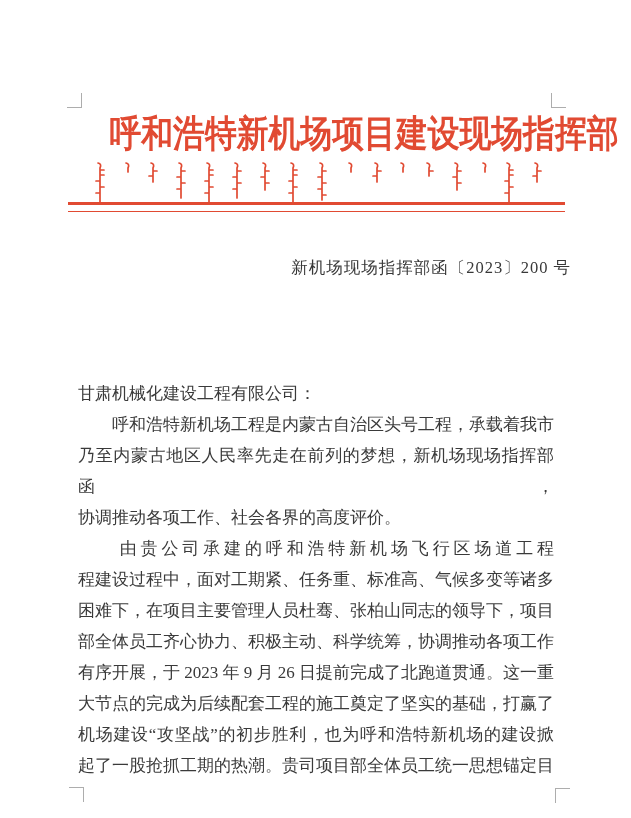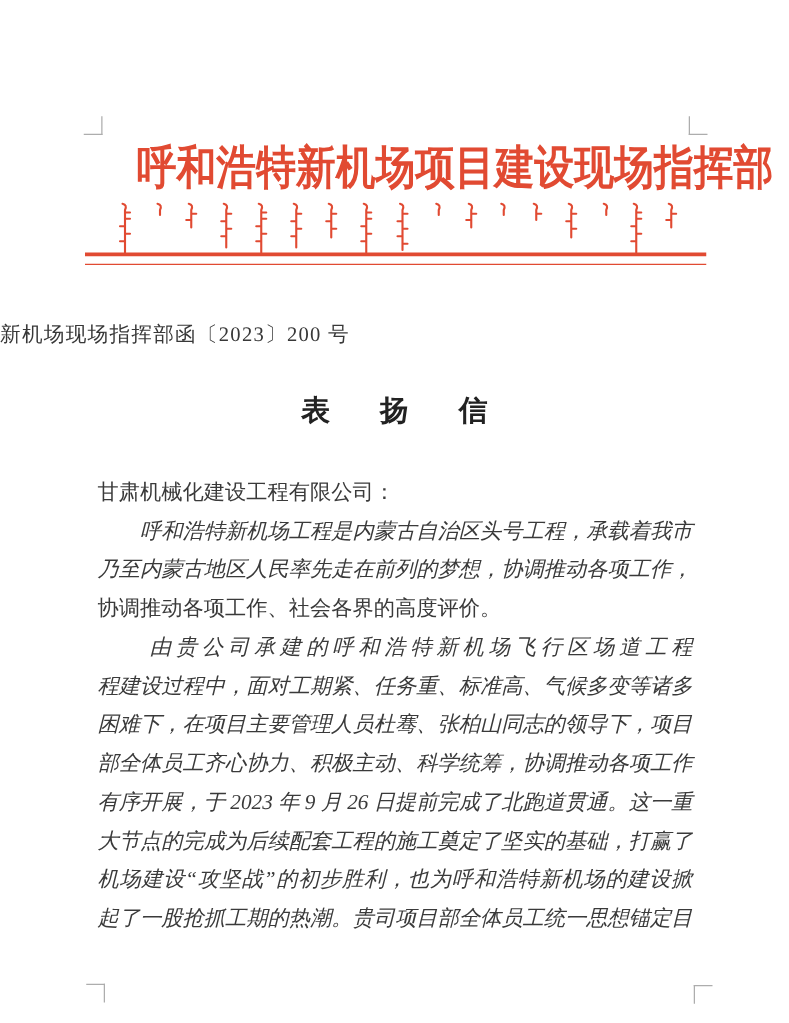--- a/index.html
+++ b/index.html
@@ -31,38 +31,38 @@
   .mongolian{
     position:absolute;left:50%;top:160px;transform:translateX(-50%);
   }
   .red-rule{
     position:absolute;left:68px;top:202px;width:497px;height:6px;
     border-top:3px solid #e14a32;border-bottom:1px solid #e14a32;
     box-sizing:content-box;
   }
 
   .doc-number{
-    position:absolute;top:257px;left:0;right:80px;
-    text-align:left;font-size:16.5px;line-height:22px;
+    position:absolute;top:257px;left:0;right:60px;
+    text-align:right;font-size:16.5px;line-height:22px;
     letter-spacing:1px;color:#383838;white-space:nowrap;
   }
   .letter-title{
     position:absolute;top:313px;left:0;width:631px;
     text-align:center;text-indent:16px;
     font-family:"DejaVu Sans","Liberation Sans",sans-serif;
     font-weight:600;font-size:23px;line-height:32px;
     letter-spacing:16px;color:#222222;white-space:nowrap;
   }
 
   .body-text{
     position:absolute;left:78px;top:378px;width:476px;
     font-size:17px;line-height:31px;color:#3a3a3a;
   }
   .bline{white-space:pre-wrap;}
-  .bline.j{text-align:justify;text-align-last:justify;font-style:italic;}
+  .bline.j{text-align:justify;text-align-last:justify;}
 </style>
 </head>
 <body>
 
 <div class="page">
 
   <div class="crop crop-tl"></div>
   <div class="crop crop-tr"></div>
   <div class="crop crop-bl"></div>
   <div class="crop crop-br"></div>
@@ -124,26 +124,25 @@
       <g transform="translate(440,0)">
           <path d="M5 3 q4 1 2 5 L7 22 M7 11 h4 M7 16 h-4"></path>
         </g>
     </svg>
   </div>
 
   <div class="red-rule"></div>
 
   <div class="doc-number">新机场现场指挥部函〔2023〕200 号</div>
 
-  <div class="letter-title">表 扬 信</div>
 
   <div class="body-text">
     <div class="bline">甘肃机械化建设工程有限公司：</div>
     <div class="bline j">　　呼和浩特新机场工程是内蒙古自治区头号工程，承载着我市</div>
-    <div class="bline j">乃至内蒙古地区人民率先走在前列的梦想，协调推动各项工作，</div>
+    <div class="bline j">乃至内蒙古地区人民率先走在前列的梦想，新机场现场指挥部函，</div>
     <div class="bline">协调推动各项工作、社会各界的高度评价。</div>
     <div class="bline j">　　由贵公司承建的呼和浩特新机场飞行区场道工程</div>
     <div class="bline j">程建设过程中，面对工期紧、任务重、标准高、气候多变等诸多</div>
     <div class="bline j">困难下，在项目主要管理人员杜骞、张柏山同志的领导下，项目</div>
     <div class="bline j">部全体员工齐心协力、积极主动、科学统筹，协调推动各项工作</div>
     <div class="bline j">有序开展，于 2023 年 9 月 26 日提前完成了北跑道贯通。这一重</div>
     <div class="bline j">大节点的完成为后续配套工程的施工奠定了坚实的基础，打赢了</div>
     <div class="bline j">机场建设“攻坚战”的初步胜利，也为呼和浩特新机场的建设掀</div>
     <div class="bline j">起了一股抢抓工期的热潮。贵司项目部全体员工统一思想锚定目</div>
   </div>

